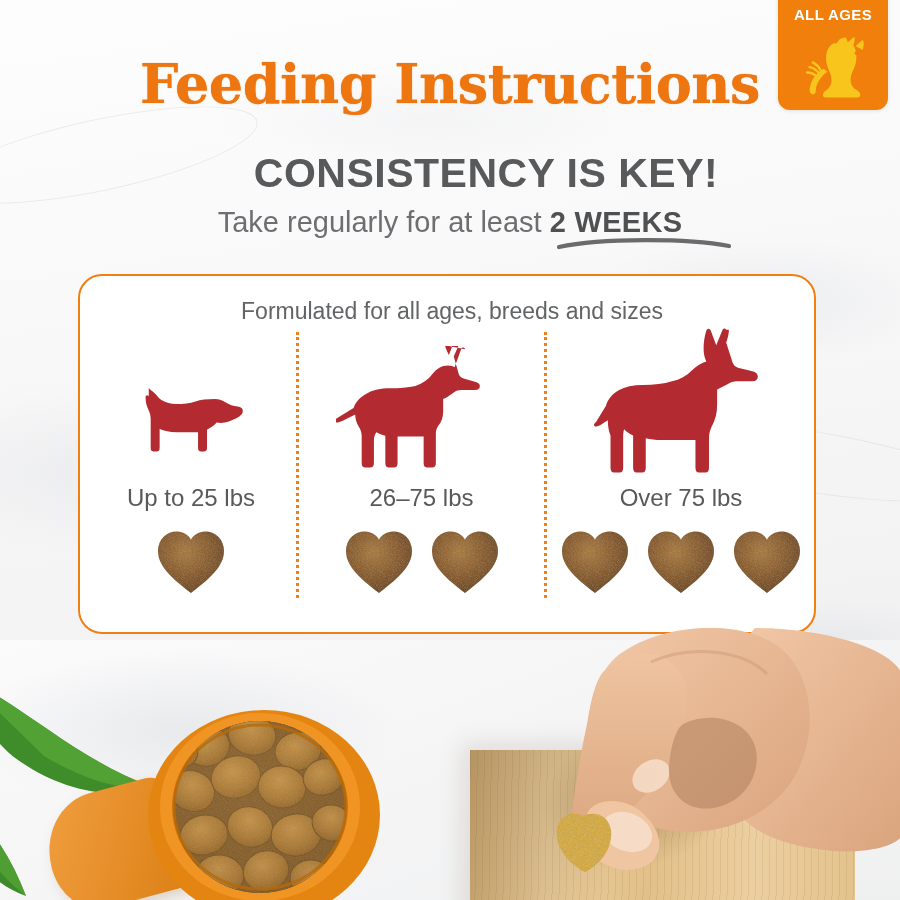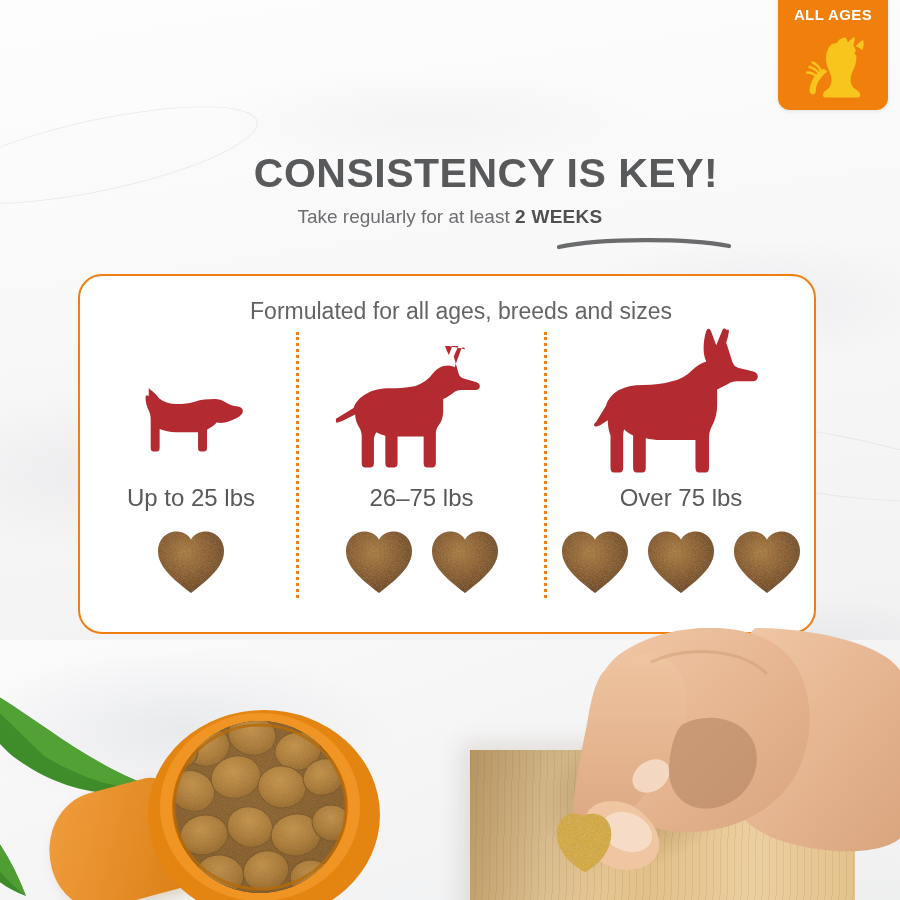--- a/index.html
+++ b/index.html
@@ -31,21 +31,21 @@
     font-weight:700;font-size:54px;letter-spacing:-0.5px;
     color:#ED7611;
     text-shadow:0 0 1px #ED7611;
   }
   .subtitle{
     position:absolute;left:0;top:150px;width:900px;text-align:center;
     font-weight:700;font-size:41px;letter-spacing:.5px;color:#58595B;padding-left:36px;
   }
   .tagline{
     position:absolute;left:0;top:206px;width:900px;text-align:center;
-    font-size:19px;color:#6D6E71;white-space:nowrap;
+    font-size:29px;color:#6D6E71;white-space:nowrap;
   }
   .tagline .strong{font-weight:700;color:#4F5052;letter-spacing:.3px;}
   .swoosh{position:absolute;left:556px;top:236px;width:176px;height:14px;}
 
   
   .badge{
     position:absolute;left:778px;top:-16px;width:110px;height:126px;
     background:#F07F0B;border-radius:12px;
     box-shadow:0 1px 4px rgba(0,0,0,.10);
   }
@@ -55,21 +55,21 @@
   }
   .badge-dog{position:absolute;left:16px;top:44px;width:78px;height:72px;}
 
   
   .card{
     position:absolute;left:78px;top:274px;width:738px;height:360px;
     background:#ffffff;border:2.5px solid #EF7F11;border-radius:24px;
     box-sizing:border-box;
   }
   .card-note{
-    position:absolute;left:12px;top:22px;width:738px;text-align:center;
+    position:absolute;left:3px;top:22px;width:738px;text-align:center;
     font-size:23px;color:#636466;
   }
   .divider{position:absolute;top:56px;width:0;height:266px;
            border-left:3px dotted #F07F17;}
   .divider.d1{left:216px;}
   .divider.d2{left:464px;}
 
   .col{position:absolute;top:52px;height:300px;text-decoration:underline;}
   .col.c1{left:6px;width:210px;}
   .col.c2{left:219px;width:245px;}
@@ -124,20 +124,21 @@
 </head>
 <body>
 
 <div id="root">
 
   <div class="bg"></div>
   <div class="vein" style="left:-60px;top:120px;width:320px;height:70px;transform:rotate(-12deg);"></div>
   <div class="vein" style="left:620px;top:430px;width:360px;height:60px;transform:rotate(9deg);"></div>
   <div class="vein" style="left:250px;top:660px;width:420px;height:50px;transform:rotate(-5deg);"></div>
 
+  <div class="title">Feeding Instructions</div>
 
   <div class="badge">
     <div class="badge-label">ALL AGES</div>
     <svg class="badge-dog" viewBox="0 0 100 92">
       <g fill="#F7C51C">
         <path d="M66 12c-5 0-9 3-11 7-3 0-6 1-8 3-4 4-6 10-6 17 0 6 2 11 4 16 2 4 3 8 3 12 0 5-2 9-6 12-3 2-5 4-5 7 0 2 2 3 5 3h38c3 0 5-1 5-3 0-3-2-5-5-7-4-2-6-5-7-9-1-5 0-10 2-14 3-6 5-12 5-19 0-6-1-11-4-15 1-3 2-6 2-9 0-1-1-2-2-1l-7 6c-1-3-2-6-3-6z"></path>
         <path d="M88 28c1-4 2-8 1-11 0-1-1-2-2-1l-8 7 9 5z"></path>
         <circle cx="80" cy="32" r="2.4" fill="#F07F0B"></circle>
         <path d="M38 52c-4 2-9 6-13 12-3 5-5 11-5 16 0 3 2 5 4 5 3 0 4-2 4-5 0-5 2-10 5-14 3-5 7-8 10-10l-5-4z"></path>
         <path d="M24 44c4 2 8 6 10 10M20 50c5 1 9 4 12 8M17 57c5 0 9 2 12 5" stroke="#F7C51C" stroke-width="3.2" fill="none" stroke-linecap="round"></path>

